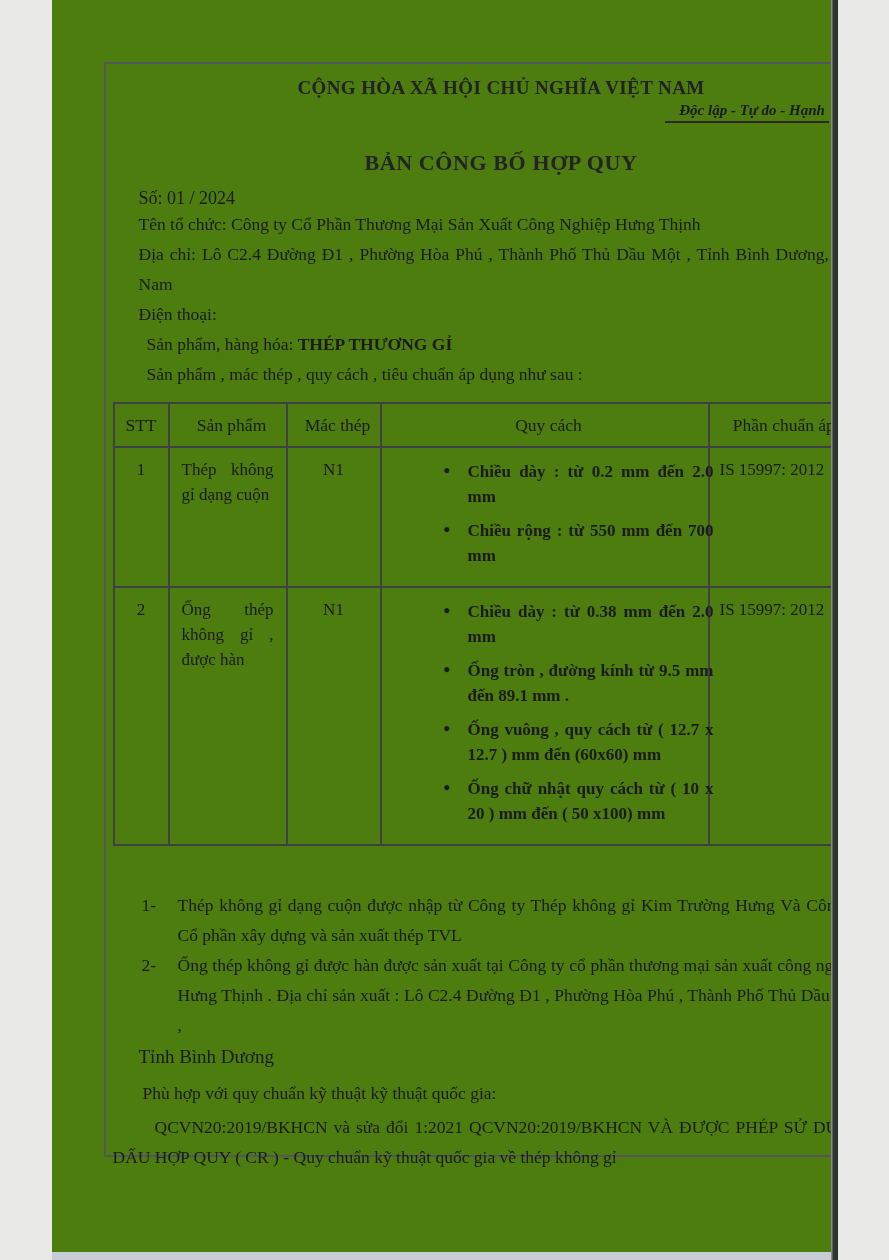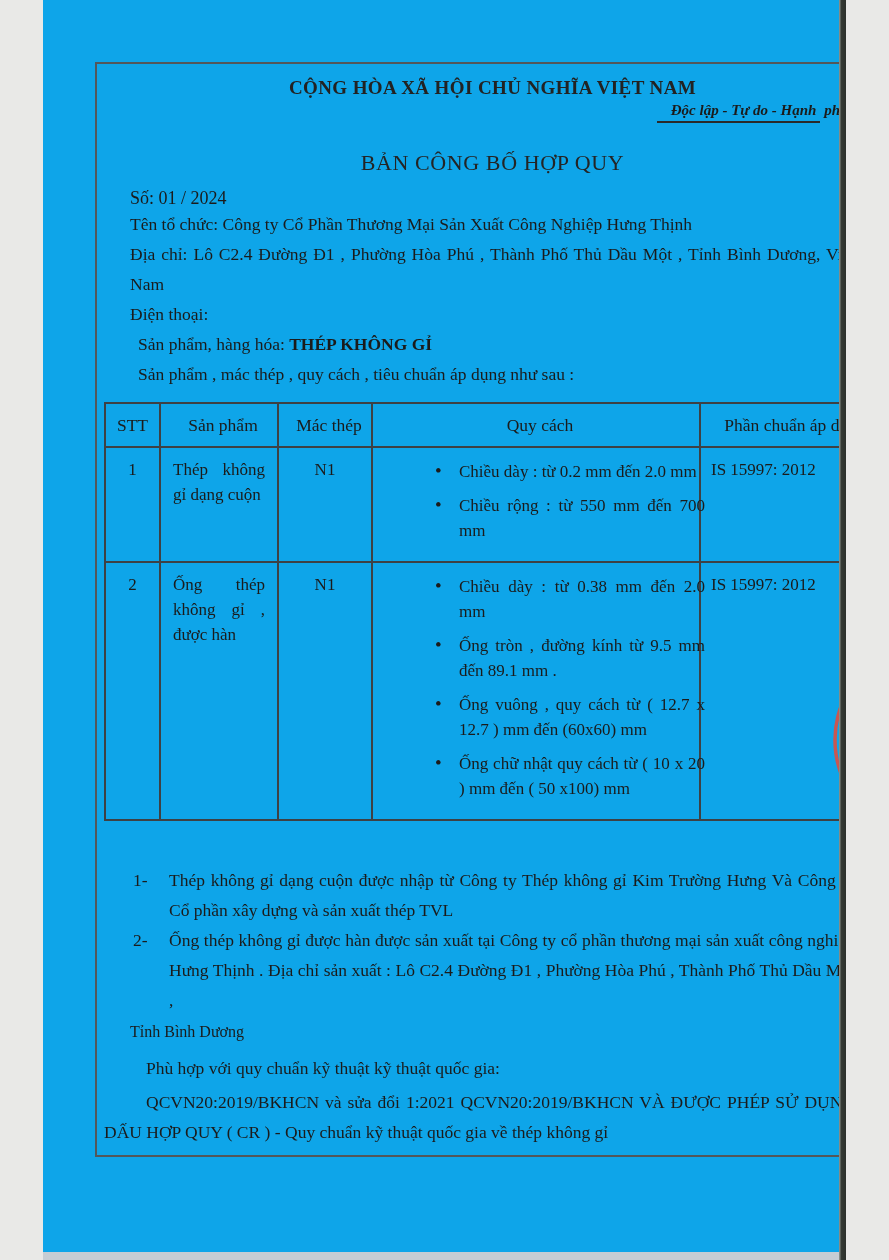--- a/index.html
+++ b/index.html
@@ -1,64 +1,64 @@
 <!DOCTYPE html>
 <html><head>
 <meta charset="utf-8">
 <style>
   html,body { margin:0; padding:0; background:#e9e9e7; }
   .scan {
     position:relative; width:786px; height:1260px; margin:0 auto;
-    background:#0ea5e9; overflow:hidden;
-    font-family:"Liberation Serif", serif; color:#1b1b1b;padding-left:17px;
+    background:#4d7c0f; overflow:hidden;
+    font-family:"Liberation Serif", serif; color:#1b1b1b;
   }
   
   .edge-bottom { position:absolute; left:0; bottom:0; width:889px; height:8px; background:#c6cdd4; z-index:40; }
   .edge-right  { position:absolute; right:0; top:0; width:7px; height:1260px; z-index:50;
                  background:linear-gradient(to right,#9aa09b 0%,#343933 35%,#2c302b 100%); }
   
   .page-frame {
     position:absolute; left:52px; top:62px; width:789px; height:1095px;
     border:2px solid #53575a; box-sizing:border-box; z-index:5;
   }
   .content { position:absolute; left:0; top:0; width:100%; height:100%;
              padding:13px 27px 0 33px; box-sizing:border-box; }
   .nat-header { margin:0; text-align:center; font-size:19px; font-weight:bold; letter-spacing:.4px; color:#222; }
   .motto { margin:3px 0 0 0; text-align:right; font-size:15px; font-weight:bold;font-style:italic; }
   .motto .ul { border-bottom:2.5px solid #2a2a2a; padding:0 4px 3px 14px; }
-  .doc-title { margin:31px 0 0 0; text-align:center; font-size:22px; font-weight:normal; letter-spacing:.6px; color:#242424; }
+  .doc-title { margin:31px 0 0 0; text-align:center; font-size:22px; font-weight:bold; letter-spacing:.6px; color:#242424; }
   .doc-no { margin:12px 0 0 0; text-align:left; font-size:18px; }
   p.line { margin:0; font-size:17.5px; line-height:30px; text-align:justify; }
   .mt16 { margin-top:15px; } .mt8 { margin-top:8px; } .mt10 { margin-top:10px; }
   .indent { padding-left:8px; }
   .bold { font-weight:bold; }
   
   table.doc-table { border-collapse:collapse; table-layout:fixed; width:777px;
                     margin:13px 4px 0 -26px; font-size:17.5px; position:relative; z-index:6; }
   .doc-table th, .doc-table td { border:2px solid #3e4144; box-sizing:border-box; }
   .doc-table th { font-weight:normal; height:44px; text-align:center; vertical-align:middle; padding:0 4px 0 12px; }
   .doc-table th.h-stt { text-align:center; padding:0; }
   .doc-table td { vertical-align:top; padding:9px 8px; line-height:25px; font-size:17px; }
   .doc-table tr.r1 td { height:93px; }
   .doc-table tr.r2 td { height:238px; }
   td.c-stt { text-align:center; }
   td.c-sp  { padding:9px 12px; text-align:justify; }
   td.c-mt  { text-align:center; }
-  td.c-qc ul { list-style:none; margin:2px 0 0 0; padding:0; }
+  td.c-qc ul { list-style:none; margin:2px 0 0 0; padding:0;font-weight:bold; }
   td.c-qc li { position:relative; margin:0 0 9px 50px; padding-left:28px; width:274px;
                box-sizing:border-box; text-align:justify; line-height:25px; }
   td.c-qc li::before { content:"\2022"; position:absolute; left:4px; top:-1px; font-size:19px; }
   td.c-tc { padding:9px 6px 9px 10px; }
   
   .notes { margin-top:44px; font-size:17.5px; }
   .note { display:flex; margin:0; line-height:30px; }
   .note-marker { flex:none; width:36px; padding-left:3px; }
   .note-body { flex:1; text-align:justify; }
-  .province { margin:2px 0 0 0; font-size:16px; line-height:30px; }
-  .conform-intro { margin:6px 0 0 16px; font-size:17.5px; line-height:30px; }
+  .province { margin:2px 0 0 0; font-size:19px; line-height:30px; }
+  .conform-intro { margin:6px 0 0 4px; font-size:17.5px; line-height:30px; }
   .conform-body { margin:4px 0 0 -26px; font-size:17.5px; line-height:30px;
                   text-indent:42px; text-align:justify; }
   
   .stamp { position:absolute; left:770px; top:620px; width:240px; height:240px; z-index:20; opacity:.93; }
   .stamp text { fill:#d85146; font-family:"Liberation Sans", sans-serif; font-weight:bold; }
 </style>
 </head>
 <body>
 
 <div class="scan">
@@ -69,21 +69,21 @@
       <p class="nat-header">CỘNG HÒA XÃ HỘI CHỦ NGHĨA VIỆT NAM</p>
       <p class="motto"><span class="ul">Độc lập - Tự do - Hạnh</span><span> phúc</span></p>
 
       <p class="doc-title">BẢN CÔNG BỐ HỢP QUY</p>
       <p class="doc-no">Số: 01 / 2024</p>
 
       <p class="line mt16">Tên tổ chức: Công ty Cổ Phần Thương Mại Sản Xuất Công Nghiệp Hưng Thịnh</p>
       <p class="line">Địa chỉ: Lô C2.4 Đường Đ1 , Phường Hòa Phú , Thành Phố Thủ Dầu Một , Tỉnh Bình Dương, Việt Nam</p>
       <p class="line mt10">Điện thoại:</p>
 
-      <p class="line mt8 indent"><span>Sản phẩm, hàng hóa: </span><span class="bold">THÉP KHÔNG GỈ</span></p>
+      <p class="line mt8 indent"><span>Sản phẩm, hàng hóa: </span><span class="bold">THÉP THƯƠNG GỈ</span></p>
       <p class="line mt8 indent">Sản phẩm , mác thép , quy cách , tiêu chuẩn áp dụng như sau :</p>
 
       <table class="doc-table">
         <colgroup>
           <col style="width:55px">
             <col style="width:118px">
             <col style="width:94px">
             <col style="width:328px">
             <col style="width:182px">
         </colgroup>

